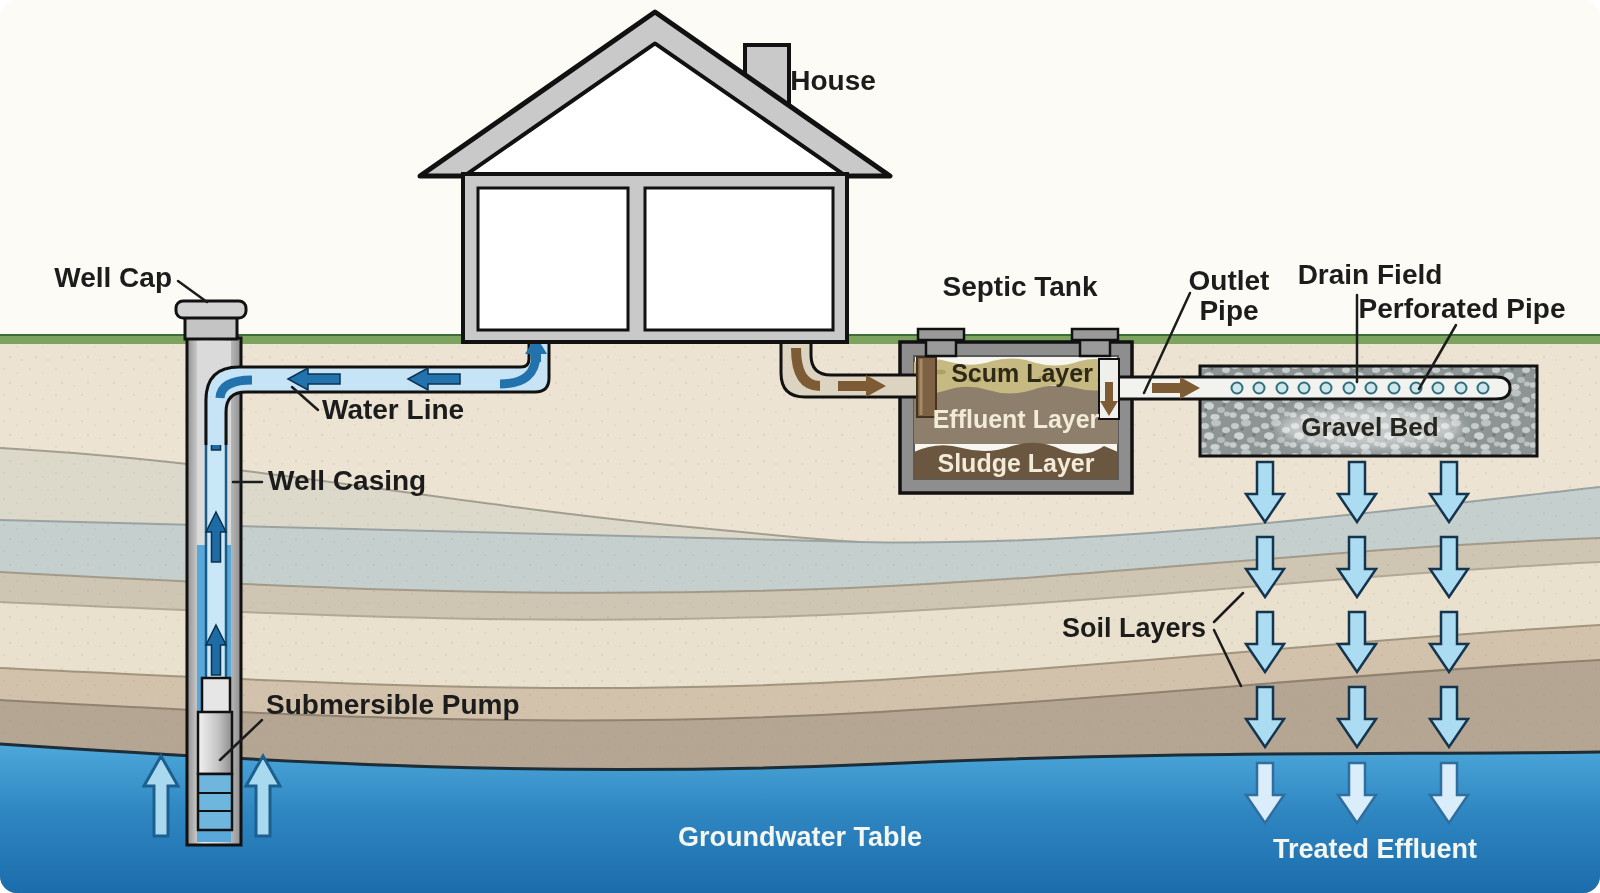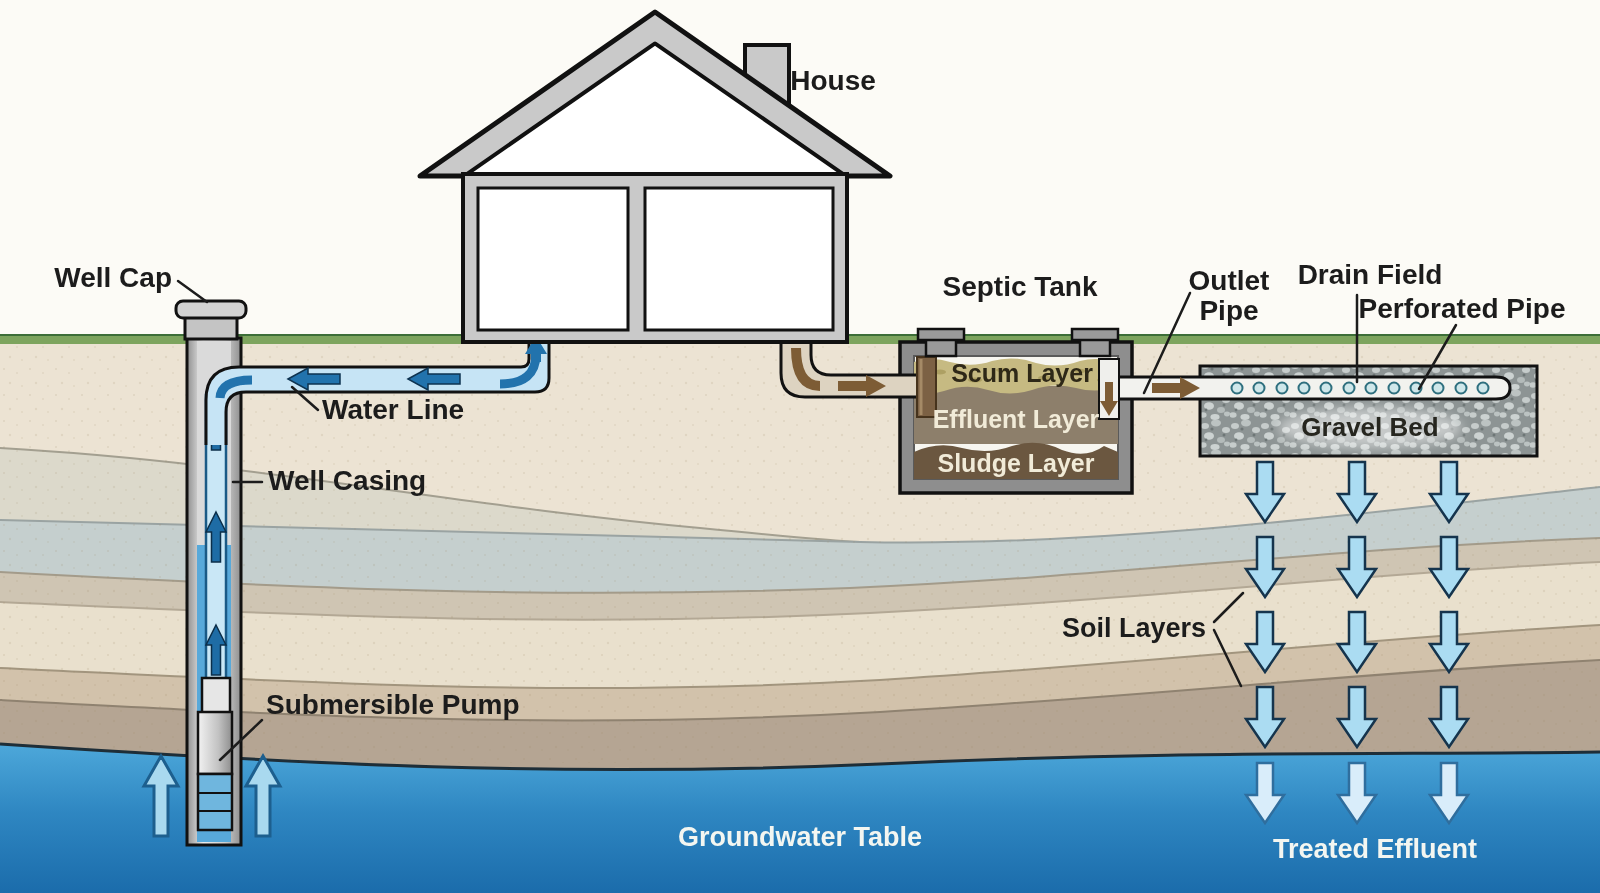--- a/index.html
+++ b/index.html
@@ -1,16 +1,16 @@
 <!DOCTYPE html>
 <html><head>
 <meta charset="utf-8">
 <style>
   html,body{margin:0;padding:0;background:#ffffff;}
-  .stage{width:1600px;height:893px;position:relative;overflow:hidden;font-family:"Liberation Sans",sans-serif;}
+  .stage{width:1600px;height:893px;position:relative;overflow:hidden;font-family:"Liberation Sans",sans-serif;border-radius:17px;}
   svg{display:block;}
   text{font-family:"Liberation Sans",sans-serif;font-weight:700;}
   .lbl{font-size:28px;fill:#1c1c1c;}
   .lbl-sm{font-size:25px;fill:#2e2817;}
   .lbl-cream{font-size:25px;fill:#f1ebd8;}
   .lbl-white{font-size:27px;fill:#f3f6f1;}
   .ptr{stroke:#1c1c1c;stroke-width:2.5;fill:none;stroke-linecap:round;}
   .soil-line{fill:none;stroke-width:2;}
 </style>
 </head>

